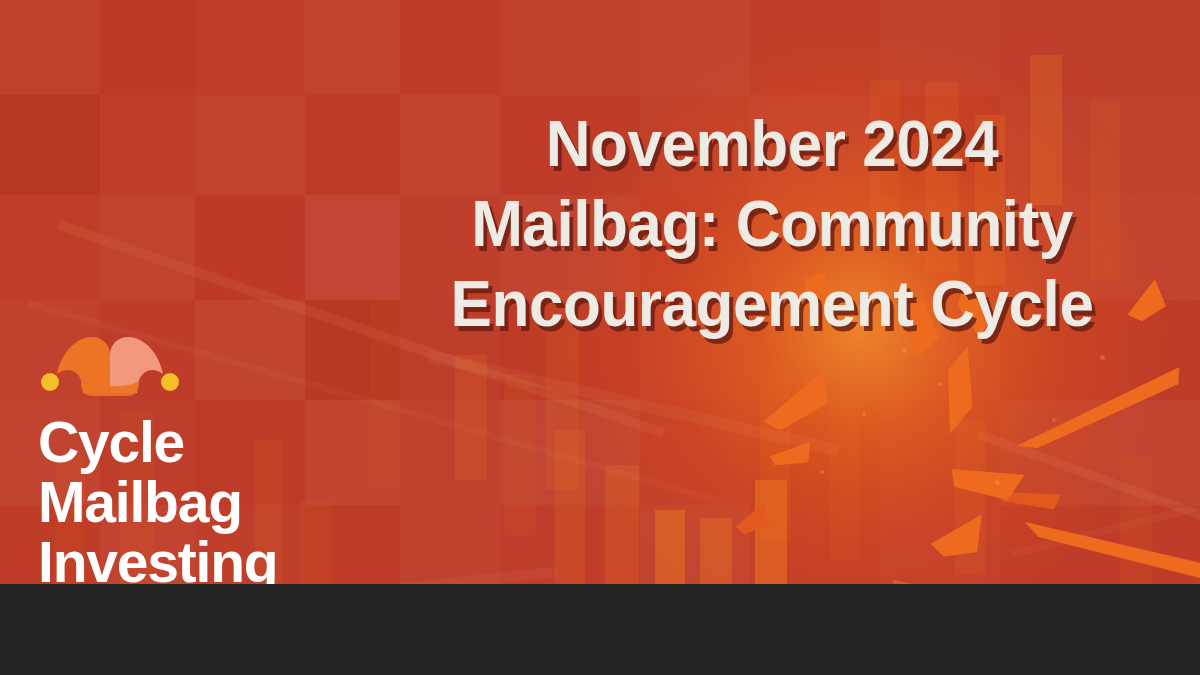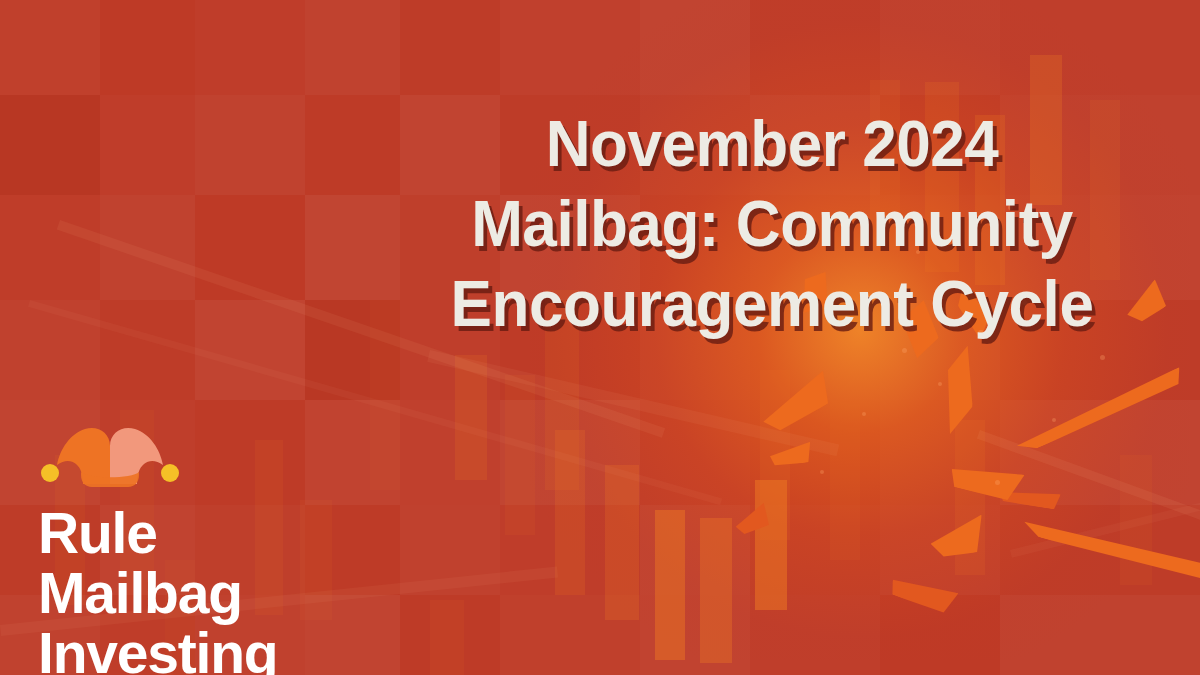--- a/index.html
+++ b/index.html
@@ -4,21 +4,21 @@
 <title>Rule Breaker Investing — Podcast Cover</title>
 <style>
   html, body {
     margin: 0;
     padding: 0;
     background: #222;
   }
   #stage {
     position: relative;
     width: 1200px;
-    height: 675px;
+    height: 584px;
     overflow: hidden;
     background: #BE3A26;
     font-family: "Liberation Sans", sans-serif;
     -webkit-font-smoothing: antialiased;
   }
 
   
   .layer { position: absolute; inset: 0; }
 
   .mosaic { }
@@ -284,20 +284,20 @@
         <path d="M70 57 L70 19 C70 5 83 -2 95 2 C110 7 120 22 123 38 C116 33 109 33 104 37 C99 41 97 48 97 57 Z" fill="#F2987C"></path>
 
         <path d="M41 48 C41 55 45 60 52 60 L88 60 C95 60 99 55 99 48 L99 45 C92 52 48 52 41 45 Z" fill="#EE7324" opacity="0.92"></path>
 
         <circle cx="10" cy="46" r="9" fill="#F5C027"></circle>
         <circle cx="130" cy="46" r="9" fill="#F5C027"></circle>
       </svg>
     </div>
 
     <div class="logo-wordmark">
-      <span>Rule</span>
+      <span>Cycle</span>
       <span>Mailbag</span>
       <span>Investing</span>
     </div>
 
   </div>
 
 </div>
 
 </body></html>

